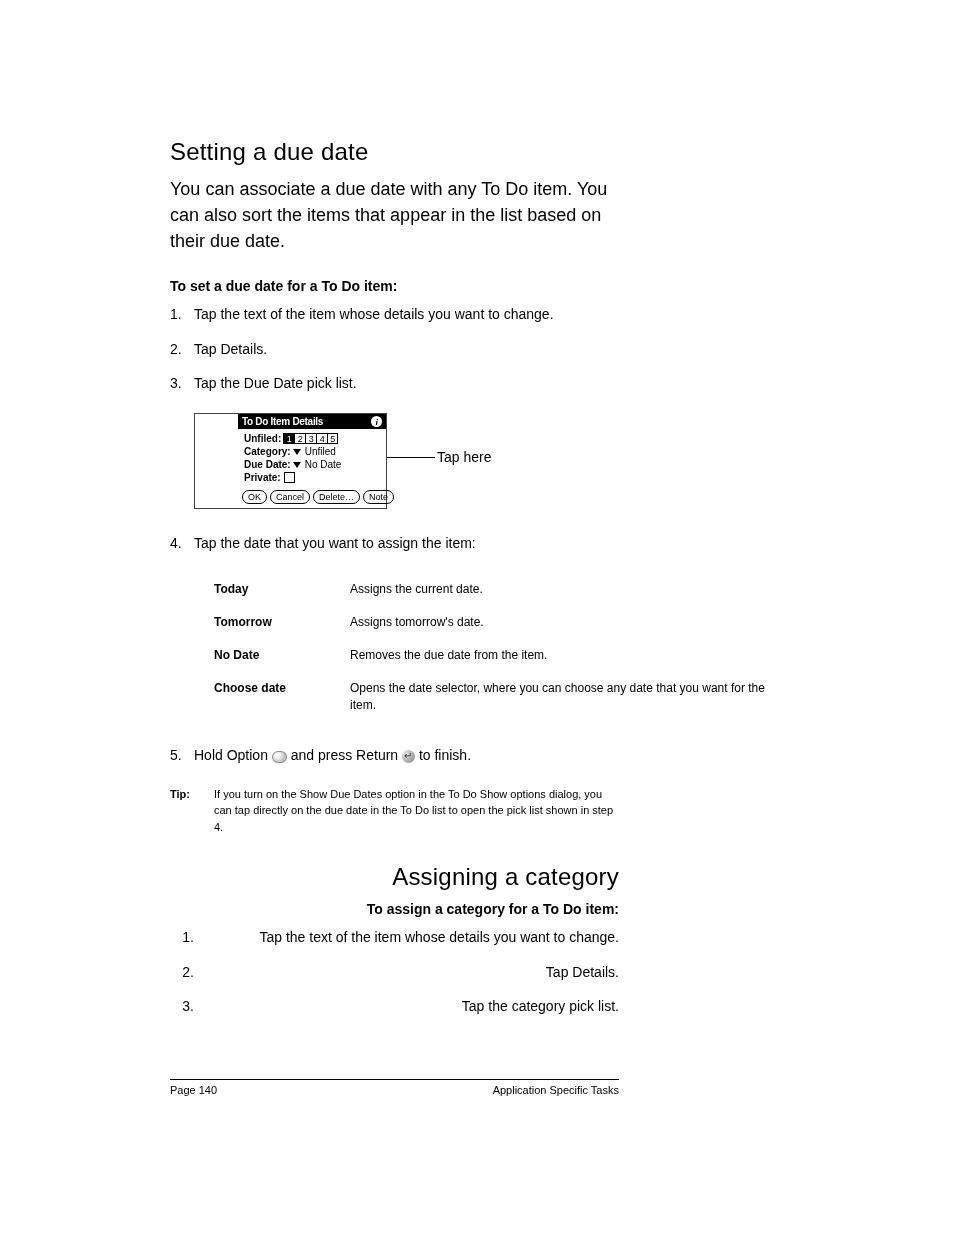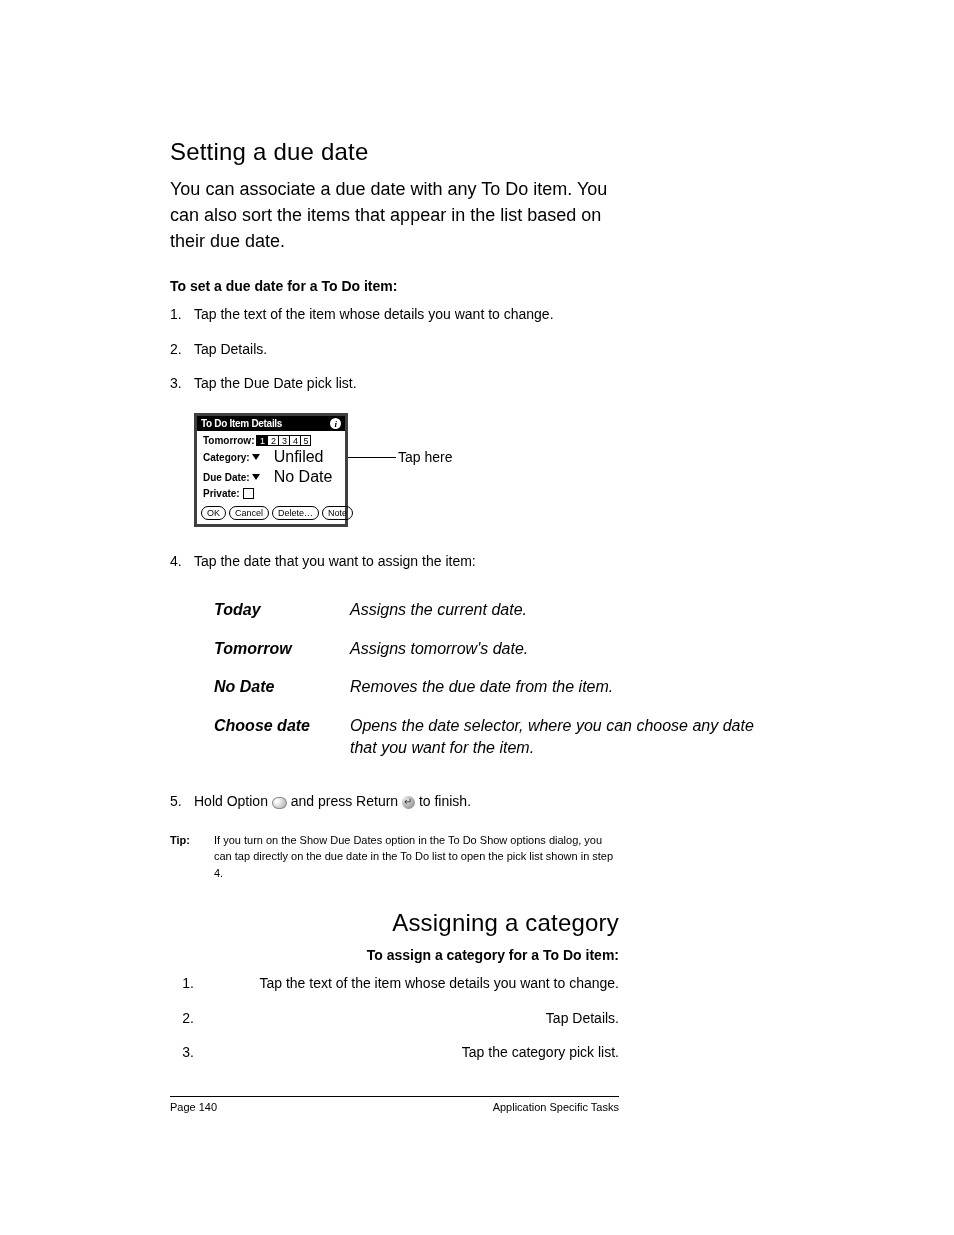--- a/index.html
+++ b/index.html
@@ -54,24 +54,25 @@
   }
 
   
   .palm-wrap {
     display: flex;
     align-items: flex-start;
     margin: 0 0 24px 24px;
   }
   .palm {
     width: 148px;
-    border: 3px solid #404040;
+    border: 1px solid #404040;
     background: #fff;
     font-family: "Trebuchet MS", Arial, sans-serif;
     font-size: 10px;
+    padding-left: 43px;
   }
   .palm-title {
     background: #000;
     color: #fff;
     font-weight: bold;
     padding: 2px 4px;
     display: flex;
     justify-content: space-between;
     align-items: center;
     font-size: 10px;
@@ -122,22 +123,22 @@
     display: inline-block;
     width: 0; height: 0;
     border-left: 4px solid transparent;
     border-right: 4px solid transparent;
     border-top: 6px solid #000;
     margin: 0 3px 0 2px;
     vertical-align: middle;
   }
   .palm-row .val {
     font-weight: normal;
-    font-size: 16px;
-    margin-left: 11px;
+    font-size: 10px;
+    margin-left: 1px;
   }
   .private-box {
     display: inline-block;
     width: 9px; height: 9px;
     border: 1px solid #000;
     margin-left: 3px;
     vertical-align: middle;
   }
   .palm-buttons {
     padding: 3px 4px 4px 4px;
@@ -162,23 +163,22 @@
   .callout-text {
     font-size: 14px;
     margin-top: 36px;
     margin-left: 2px;
   }
 
   
   table.opts {
     margin: 6px 0 24px 44px;
     border-collapse: collapse;
-    font-size: 16px;
+    font-size: 12px;
     width: 560px;
-    font-style: italic;
   }
   table.opts td {
     padding: 8px 8px 8px 0;
     vertical-align: top;
     line-height: 1.4;
   }
   table.opts td.term {
     font-weight: bold;
     width: 128px;
   }
@@ -221,21 +221,21 @@
   .tip-block .tip-body {
     flex: 1 1 auto;
   }
 
   .section2 { margin-top: 4px; text-align: right; }
 
   
   .footer {
     position: absolute;
     left: 170px; right: 170px;
-    bottom: 122px;
+    bottom: 139px;
     border-top: 1px solid #000;
     padding-top: 4px;
     font-size: 11px;
     display: flex;
     justify-content: space-between;
     color: #000;
   }
 </style>
 </head>
 <body>
@@ -262,21 +262,21 @@
   </ol>
 
   <div class="palm-wrap">
     <div class="palm">
       <div class="palm-title">
         <span>To Do Item Details</span>
         <span class="info">i</span>
       </div>
       <div class="palm-body">
         <div class="palm-row">
-          <span class="lbl">Tomorrow:</span>
+          <span class="lbl">Unfiled:</span>
           <span class="prio-boxes">
             <span class="sel">1</span>
             <span>2</span>
             <span>3</span>
             <span>4</span>
             <span>5</span>
           </span>
         </div>
         <div class="palm-row">
           <span class="lbl">Category:</span>

